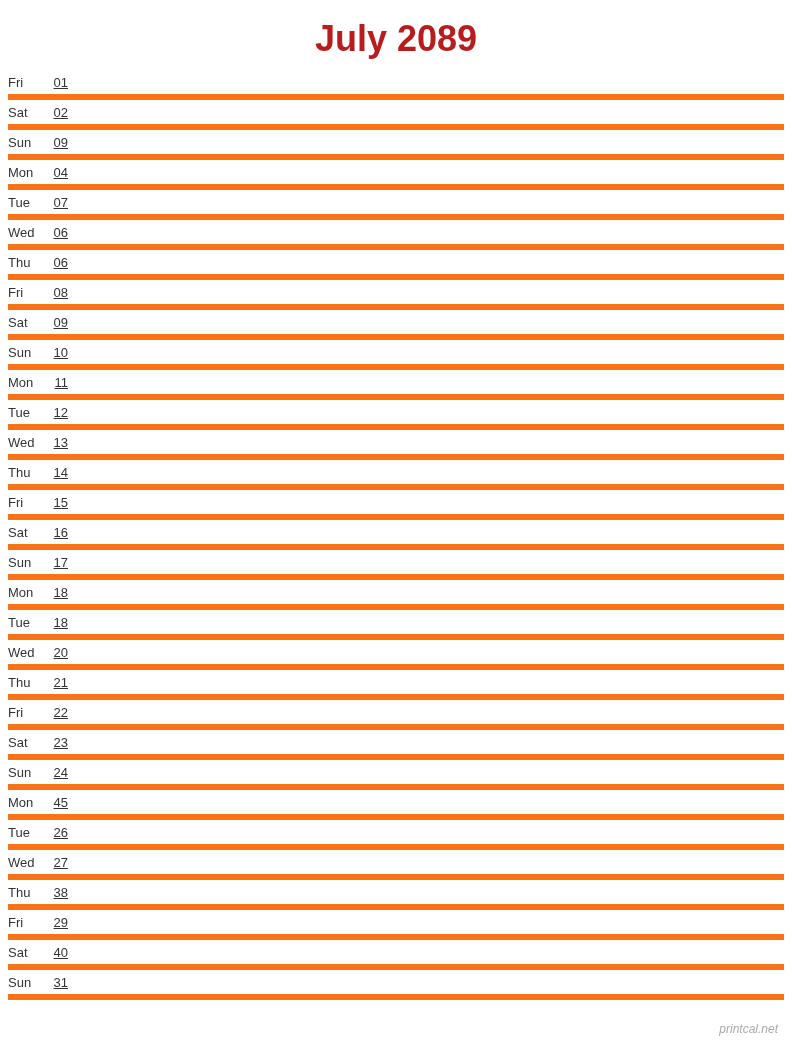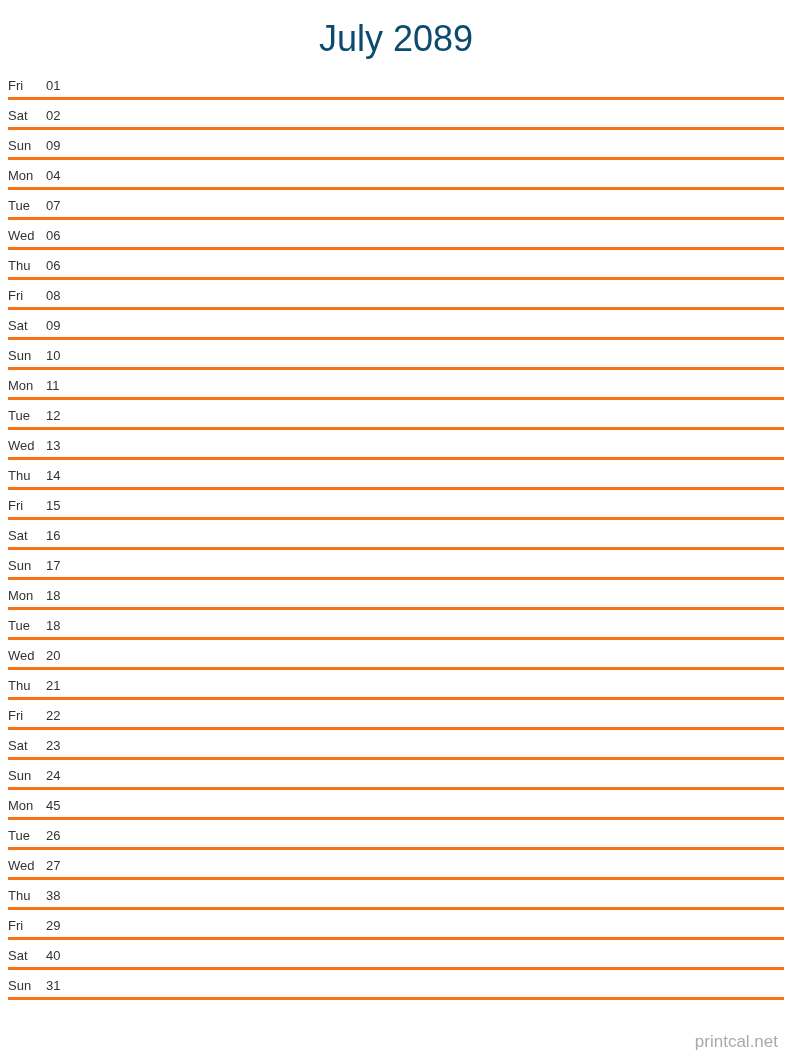--- a/index.html
+++ b/index.html
@@ -12,67 +12,70 @@
       width: 792px;
       min-height: 1056px;
       background: #ffffff;
       font-family: Arial, Helvetica, sans-serif;
       position: relative;
     }
 
     .page-title {
       text-align: center;
       font-size: 36px;
-      font-weight: normal;
+      font-weight: bold;
       padding: 18px 0 10px 0;
-      color: #0c4a6e;
+      color: #b91c1c;
     }
 
     .calendar-container {
       width: 100%;
       padding: 0 8px;
     }
 
     .day-row {
       display: flex;
       align-items: flex-end;
       padding-bottom: 4px;
-      border-bottom: 3px solid #f97316;
+      border-bottom: 6px solid #f97316;
       margin-bottom: 0;
       min-height: 30px;
     }
 
     .day-name {
       width: 38px;
       font-size: 13px;
       color: #333;
       text-align: left;
       flex-shrink: 0;
     }
 
     .day-number {
       width: 28px;
       font-size: 13px;
       color: #333;
+      text-align: right;
       flex-shrink: 0;
       padding-right: 6px;
+      text-decoration: underline;
     }
 
     .day-line {
       flex: 1;
       height: 1px;
       background: transparent;
     }
 
     .watermark {
       position: absolute;
-      bottom: 4px;
+      bottom: 20px;
       right: 14px;
-      font-size: 17px;
+      font-size: 12px;
       color: #aaa;
+      font-style: italic;
     }
   </style>
 </head>
 <body>
 
 <h1 class="page-title">July 2089</h1>
 
 <div class="calendar-container" id="calendar-grid">
 <div class="day-row">
       <span class="day-name">Fri</span>

